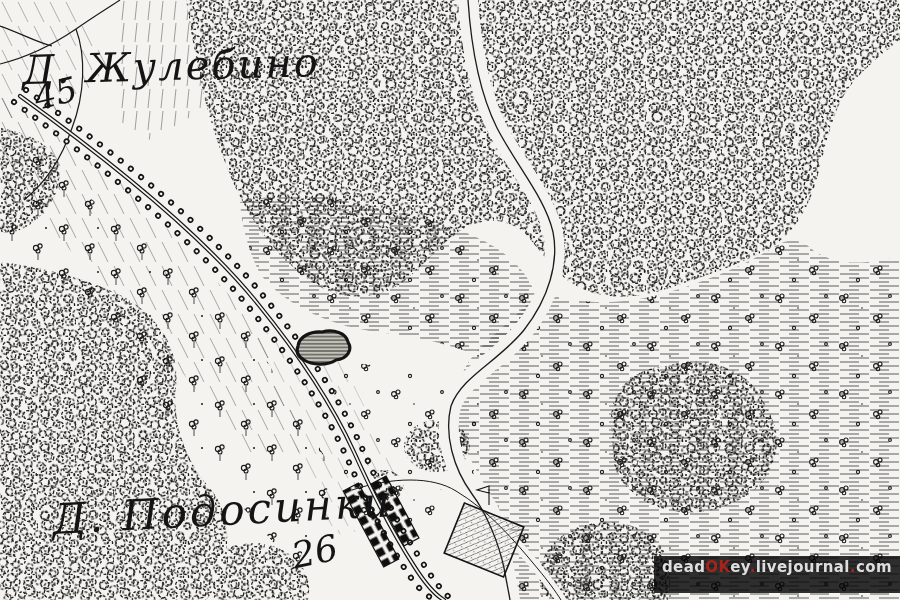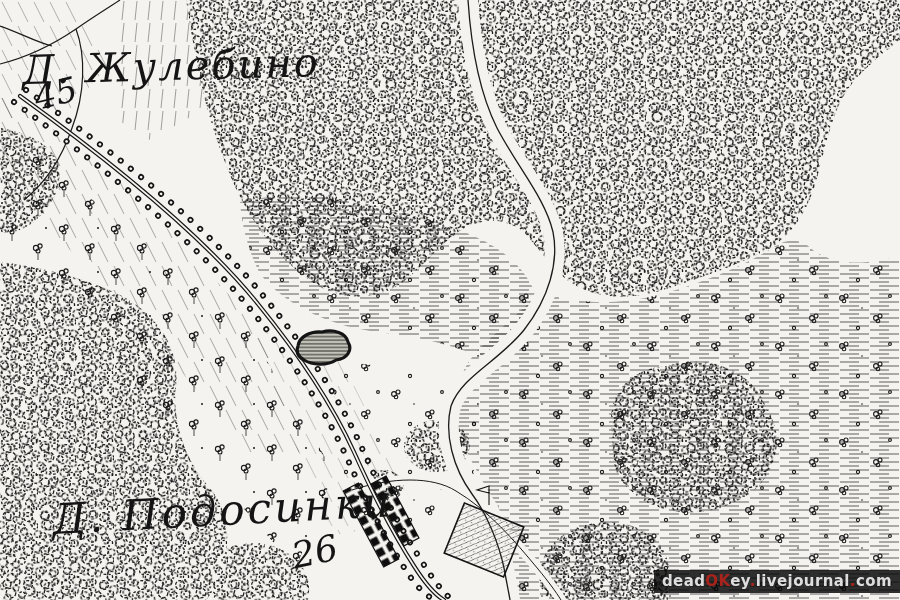--- a/index.html
+++ b/index.html
@@ -5,21 +5,21 @@
   html,body{margin:0;padding:0;}
   body{width:900px;height:600px;overflow:hidden;background:#f4f3ef;font-family:"DejaVu Serif",serif;}
   .stage{position:relative;width:900px;height:600px;background:#f4f3ef;}
   .stage > svg{position:absolute;left:0;top:0;}
   .map-label{position:absolute;color:#141414;font-style:italic;white-space:nowrap;line-height:1;}
   #lbl-zhulebino{left:22px;top:46px;font-size:40px;letter-spacing:2px;transform:rotate(-1.5deg);}
   #num-45{left:34px;top:76px;font-size:34px;transform:rotate(-14deg);}
   #lbl-podosinki{left:52px;top:490px;font-size:42px;letter-spacing:3px;transform:rotate(-3deg);}
   #num-26{left:292px;top:534px;font-size:36px;transform:rotate(-12deg);}
   .watermark{position:absolute;right:0;bottom:7px;background:rgba(8,8,8,.84);
-             padding:2px 8px 3px 8px;font-family:"DejaVu Sans",sans-serif;
+             padding:2px 8px 17px 8px;font-family:"DejaVu Sans",sans-serif;
              font-weight:bold;font-size:15px;letter-spacing:.4px;white-space:nowrap;}
   .wm-light{color:#dedede;}
   .wm-red{color:#a8231b;}
   .forest1{fill:url(#pForest);}
   .forest2{fill:url(#pForest2);}
 </style>
 </head>
 <body>
 
 <div class="stage">

